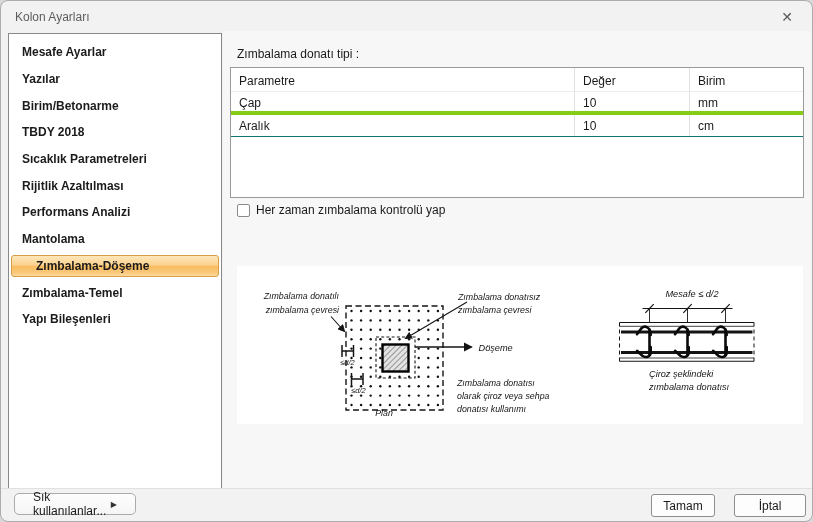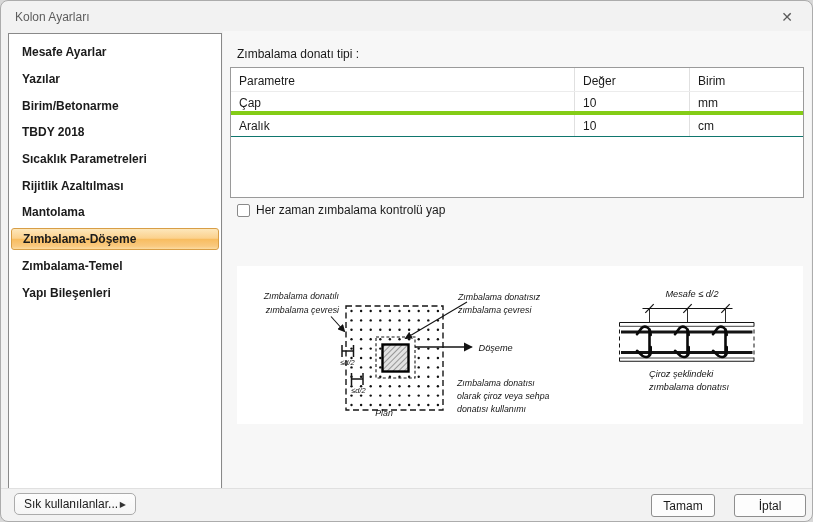--- a/index.html
+++ b/index.html
@@ -16,21 +16,21 @@
     display:flex;align-items:center;justify-content:center;
     color:#5a5a5a;font-size:14px;cursor:default;}
   
   .right-panel-bg{position:absolute;left:222px;top:30px;width:588px;height:457px;background:#f7f7f7;}
   
   .sidebar{position:absolute;left:7px;top:32px;width:214px;height:456px;
     background:#ffffff;border:1px solid #898989;padding-top:5px;}
   .side-item{height:26.7px;display:flex;align-items:center;padding-left:13px;
     font-weight:600;color:#1b1b1b;cursor:default;}
   .side-item.selected{
-    height:22px;margin:2.35px 2px;padding-left:11px;
+    height:22px;margin:2.35px 2px;padding-left:24px;
     border:1px solid #d89e46;border-radius:3px;
     background:linear-gradient(180deg,#fde7bb 0%,#fbd18d 46%,#f8bd60 52%,#f9c97f 86%,#fcdca1 100%);
   }
   
   .combo-label{position:absolute;left:236px;top:46px;}
   .combo{position:absolute;left:467px;top:41px;width:336px;height:22px;
     background:#ffffff;border:1px solid #9c9c9c;display:flex;align-items:center;
     padding-left:7px;cursor:default;}
   .combo .chev{position:absolute;right:9px;top:6px;width:7px;height:7px;
     border-right:1.4px solid #454545;border-bottom:1.4px solid #454545;
@@ -50,21 +50,21 @@
   
   .chk-row{position:absolute;left:236px;top:202px;display:flex;align-items:center;}
   .chk{width:13px;height:13px;background:#fff;border:1px solid #8a8a8a;border-radius:2px;margin-right:6px;}
   
   .diagram-box{position:absolute;left:236px;top:265px;width:566px;height:158px;background:#ffffff;}
   .diagram-box svg{display:block;}
   
   .footer-line{position:absolute;left:0;top:487px;width:100%;height:1px;background:#e0e0e0;}
   .fav-btn{position:absolute;left:13px;top:492px;width:122px;height:22px;
     background:linear-gradient(#fdfdfd,#f5f5f5);border:1px solid #ababab;border-radius:5px;
-    display:flex;align-items:center;padding:0 9px;cursor:default;}
+    display:flex;align-items:center;padding:0 18px;cursor:default;}
   .fav-btn .arrow{margin-left:auto;font-size:8px;color:#333;}
   .btn{position:absolute;top:493px;height:23px;background:#fdfdfd;border:1px solid #8e8e8e;
     border-radius:3px;display:flex;align-items:center;justify-content:center;cursor:default;}
   .btn-ok{left:650px;width:64px;}
   .btn-cancel{left:733px;width:72px;}
 </style>
 </head>
 <body>
 
 <div class="dialog">
@@ -76,20 +76,21 @@
 
   <div class="right-panel-bg"></div>
 
   <div class="sidebar">
     <div class="side-item">Mesafe Ayarlar</div>
     <div class="side-item">Yazılar</div>
     <div class="side-item">Birim/Betonarme</div>
     <div class="side-item">TBDY 2018</div>
     <div class="side-item">Sıcaklık Parametreleri</div>
     <div class="side-item">Rijitlik Azaltılması</div>
+    <div class="side-item">Performans Analizi</div>
     <div class="side-item">Mantolama</div>
     <div class="side-item selected">Zımbalama-Döşeme</div>
     <div class="side-item">Zımbalama-Temel</div>
     <div class="side-item">Yapı Bileşenleri</div>
   </div>
 
   <div class="combo-label">Zımbalama donatı tipi :</div>
 
   <div class="ptable">
     <div class="vsep" style="left:343px;"></div>

